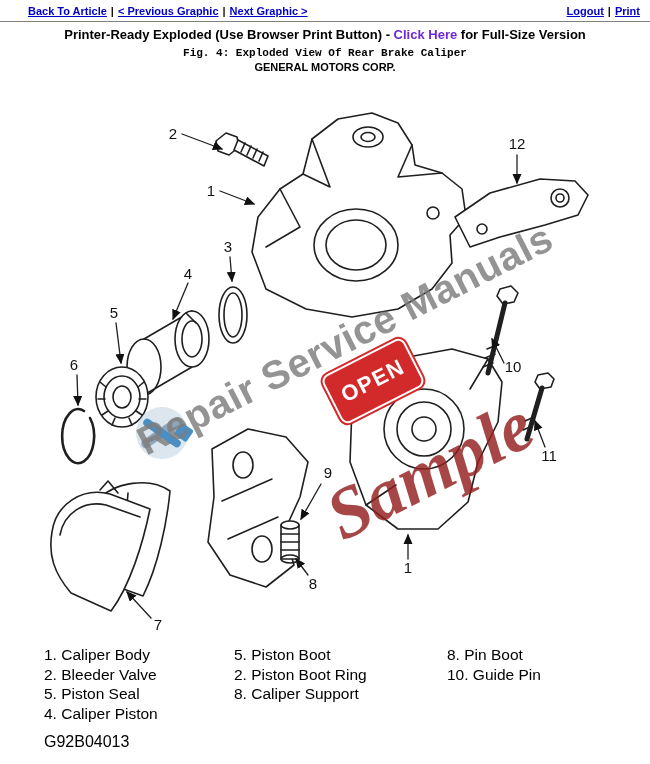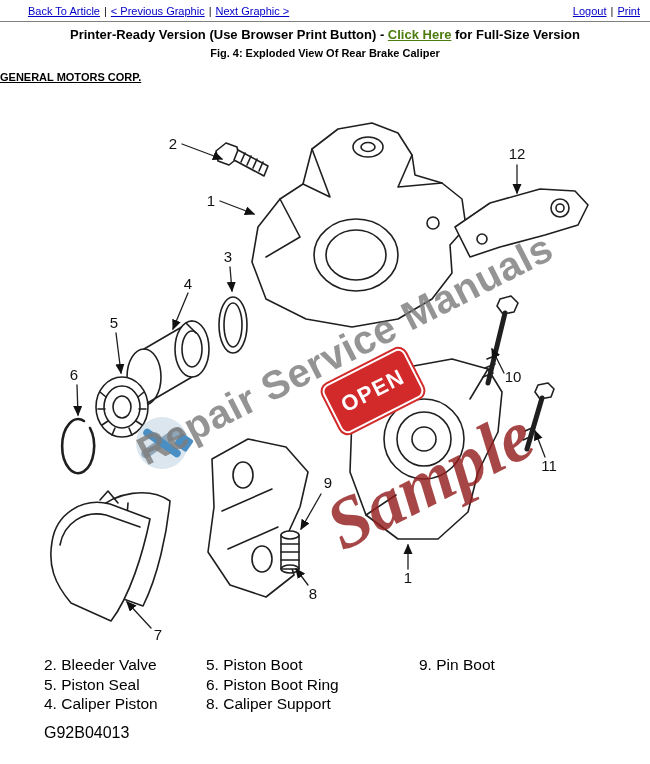--- a/index.html
+++ b/index.html
@@ -3,28 +3,28 @@
 <meta charset="utf-8">
 <style>
   html,body { margin:0; padding:0; }
   body {
     width:650px; height:764px; background:#ffffff; position:relative; overflow:hidden;
     font-family:"Liberation Sans", sans-serif; color:#000;
   }
   .navbar {
     display:flex; justify-content:space-between; align-items:center;
     padding:5px 10px 4px 28px; border-bottom:1px solid #808080;
-    font-size:11px; font-weight:normal;
+    font-size:11px; font-weight:bold;
   }
   .navbar a { color:#0000c8; text-decoration:underline; cursor:pointer; }
   .sep { color:#111; margin:0 4px; }
   .header-line { text-align:center; margin-top:5px; font-size:13px; font-weight:bold; }
-  .header-line a { color:#4d7c0f; text-decoration:underline; cursor:pointer; }
-  .fig-caption { text-align:center; margin-top:5px; font-size:11px; font-weight:bold; }
-  .manufacturer { margin-top:12px; font-size:11px; font-weight:bold;text-decoration:underline; }
+  .header-line a { color:#6d28d9; cursor:pointer; }
+  .fig-caption { text-align:center; margin-top:5px; font-size:11px; font-weight:bold;font-family:Liberation Mono, monospace; }
+  .manufacturer { text-align:center; margin-top:2px; font-size:11px; font-weight:bold; }
   .diagram-area { position:relative; width:650px; height:562px; margin-top:4px; }
   .diagram-area svg { position:absolute; left:0; top:0; }
   .wm-brand {
     position:absolute; left:85px; top:240px; width:520px; text-align:center;
     transform:rotate(-27deg); font-size:40px; font-weight:bold; letter-spacing:0.5px;
     color:rgba(125,125,125,0.82); pointer-events:none; white-space:nowrap;
   }
   .open-sign {
     position:absolute; left:327px; top:277px; width:88px; height:50px;
     transform:rotate(-27deg); background:#d22a2a; border:2px solid #ffffff;
@@ -33,38 +33,38 @@
     display:flex; align-items:center; justify-content:center; pointer-events:none;
   }
   .wm-sample {
     position:absolute; left:265px; top:352px; width:330px; text-align:center;
     transform:rotate(-27deg); font-family:"Liberation Serif", serif; font-style:italic;
     font-size:72px; font-weight:bold; color:rgba(148,29,29,0.82);
     pointer-events:none; white-space:nowrap;
   }
   .legend { display:flex; margin:6px 0 0 44px; font-size:15.5px; line-height:19.5px; }
   .legend .col1 { width:162px; }
-  .legend .col2 { width:213px; }
+  .legend .col2 { width:213px;margin-left:28px; }
   .legend .col3 { flex:1; }
   .drawing-code { margin:10px 0 0 44px; font-size:16px; }
 </style>
 </head>
 <body>
 
 <div class="navbar">
   <span class="nav-left">
     <a>Back To Article</a><span class="sep">|</span><a>&lt; Previous Graphic</a><span class="sep">|</span><a>Next Graphic &gt;</a>
   </span>
   <span class="nav-right">
     <a>Logout</a><span class="sep">|</span><a>Print</a>
   </span>
 </div>
 
 <div class="header-line">
-  <span>Printer-Ready Version (Use Browser Print Button) - </span><a>Click Here</a><span> for Full-Size Version</span>
+  <span>Printer-Ready Exploded (Use Browser Print Button) - </span><a>Click Here</a><span> for Full-Size Version</span>
 </div>
 
 <div class="fig-caption">Fig. 4: Exploded View Of Rear Brake Caliper</div>
 <div class="manufacturer">GENERAL MOTORS CORP.</div>
 
 <div class="diagram-area">
   <svg width="650" height="562" viewBox="0 0 650 562" xmlns="http://www.w3.org/2000/svg">
     <defs>
       <marker id="arr" markerWidth="9" markerHeight="9" refX="7" refY="3.5" orient="auto">
         <path d="M0,0 L8,3.5 L0,7 Z" fill="#111"></path>
@@ -204,27 +204,29 @@
     </g>
   </svg>
 
   <div class="wm-brand">Repair Service Manuals</div>
   <div class="open-sign">OPEN</div>
   <div class="wm-sample">Sample</div>
 </div>
 
 <div class="legend">
   <div class="col1">
+    <div>1. Caliper Body</div>
     <div>2. Bleeder Valve</div>
     <div>5. Piston Seal</div>
     <div>4. Caliper Piston</div>
   </div>
   <div class="col2">
     <div>5. Piston Boot</div>
-    <div>6. Piston Boot Ring</div>
+    <div>2. Piston Boot Ring</div>
     <div>8. Caliper Support</div>
   </div>
   <div class="col3">
-    <div>9. Pin Boot</div>
+    <div>8. Pin Boot</div>
+    <div>10. Guide Pin</div>
   </div>
 </div>
 
 <div class="drawing-code">G92B04013</div>
 
 </body></html>

